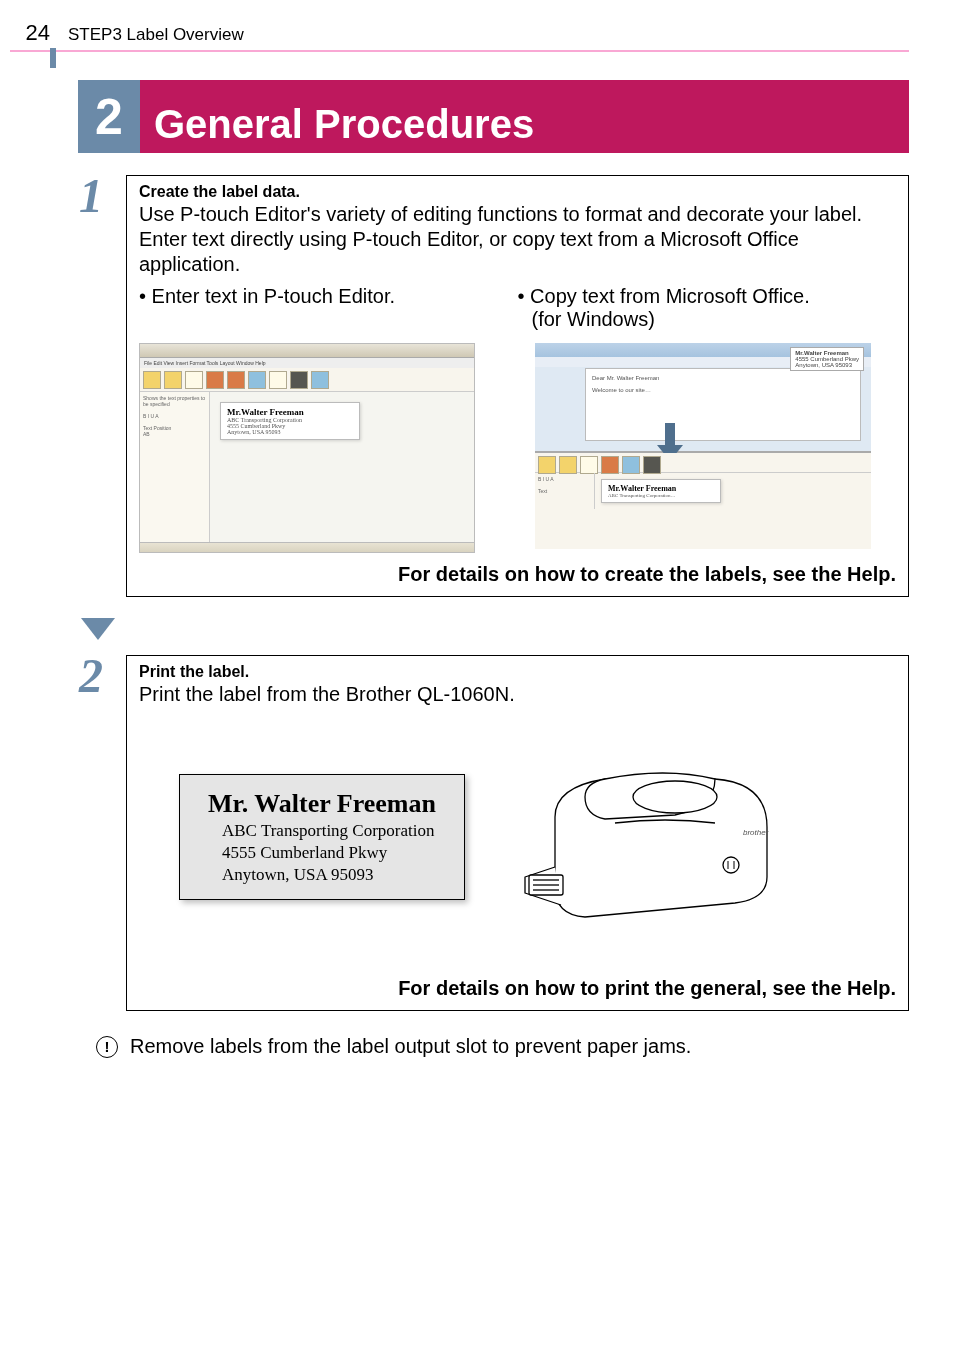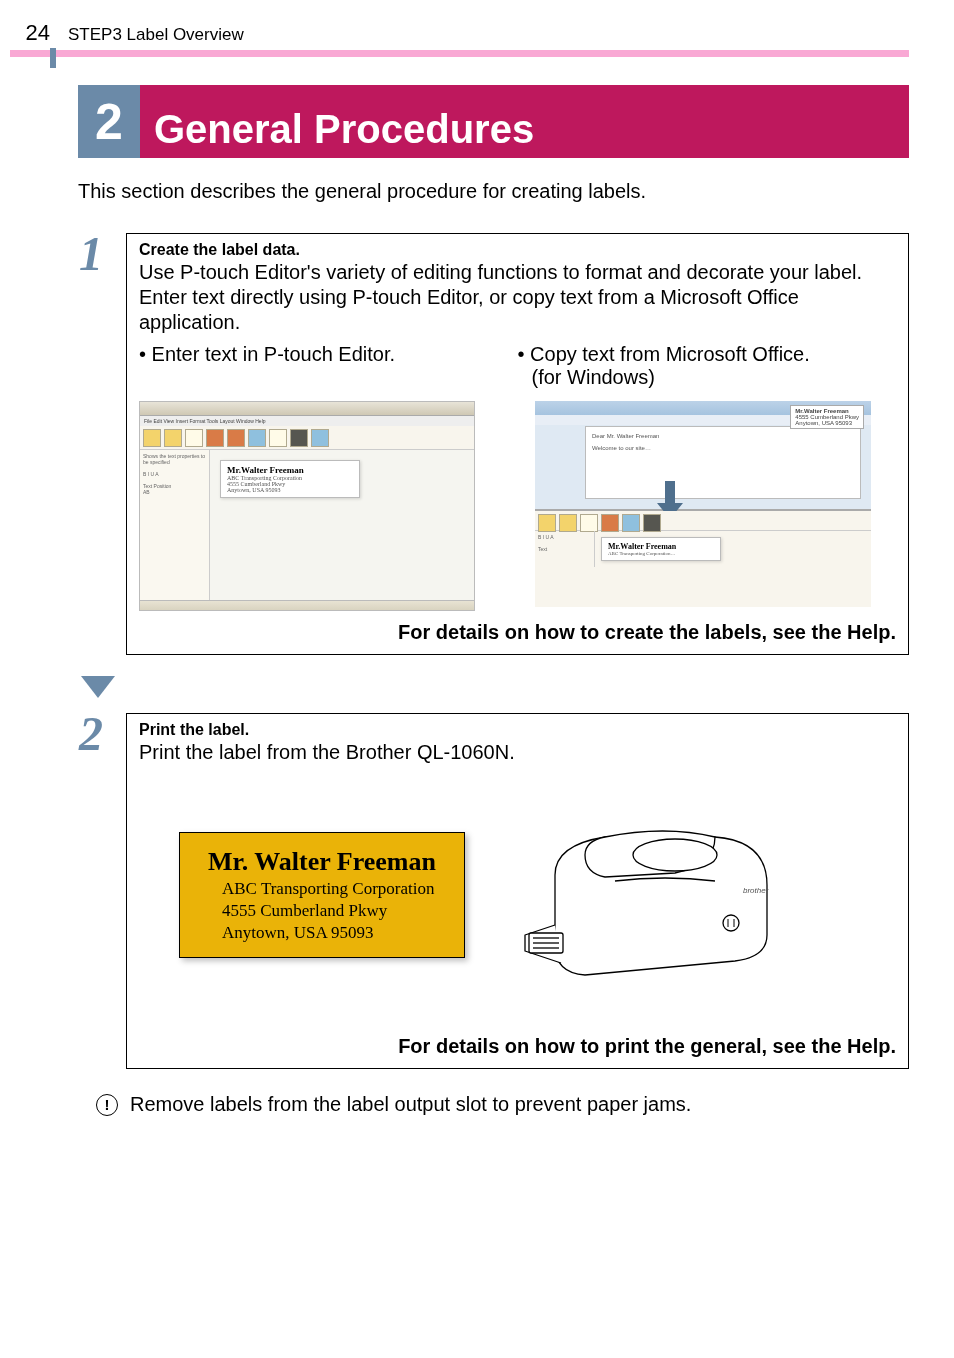--- a/index.html
+++ b/index.html
@@ -11,21 +11,21 @@
     position: relative;
     color: #000;
   }
   .page-inner {
     padding: 20px 45px 20px 10px;
   }
   .header-row {
     display: flex;
     align-items: baseline;
     gap: 18px;
-    border-bottom: 7px solid #f9a8d4;
+    border-bottom: 2px solid #f9a8d4;
     padding-bottom: 4px;
     margin-bottom: 28px;
   }
   .page-number {
     font-size: 22px;
     font-weight: normal;
     width: 40px;
     text-align: right;
   }
   .breadcrumb {
@@ -200,21 +200,21 @@
     display: flex;
     align-items: center;
     gap: 50px;
     margin: 30px 0 40px 40px;
   }
   .print-label-card {
     border: 1.5px solid #000;
     padding: 14px 28px 14px 28px;
     font-family: "Times New Roman", serif;
     box-shadow: 3px 3px 6px rgba(0,0,0,0.25);
-    background: #eab308;
+    background: #e5e5e5;
   }
   .print-label-card .name {
     font-size: 26px;
     font-weight: bold;
   }
   .print-label-card .line {
     font-size: 17px;
     margin-top: 2px;
     padding-left: 14px;
   }
@@ -249,21 +249,20 @@
   </div>
   <div class="left-bar"></div>
 
   <div class="content">
 
     <div class="chapter-heading">
       <div class="chapter-num-box">2</div>
       <div class="chapter-title-box">General Procedures</div>
     </div>
 
-    <div class="intro">This section describes the general procedure for creating labels.</div>
 
     <div class="step-block">
       <div class="step-num">1</div>
       <div class="step-content">
         <div class="step-title">Create the label data.</div>
         <div class="step-body">Use P-touch Editor's variety of editing functions to format and decorate your label.</div>
         <div class="step-body">Enter text directly using P-touch Editor, or copy text from a Microsoft Office application.</div>
         <div class="bullets">
           <div class="bullet-left">• Enter text in P-touch Editor.</div>
           <div class="bullet-right">

